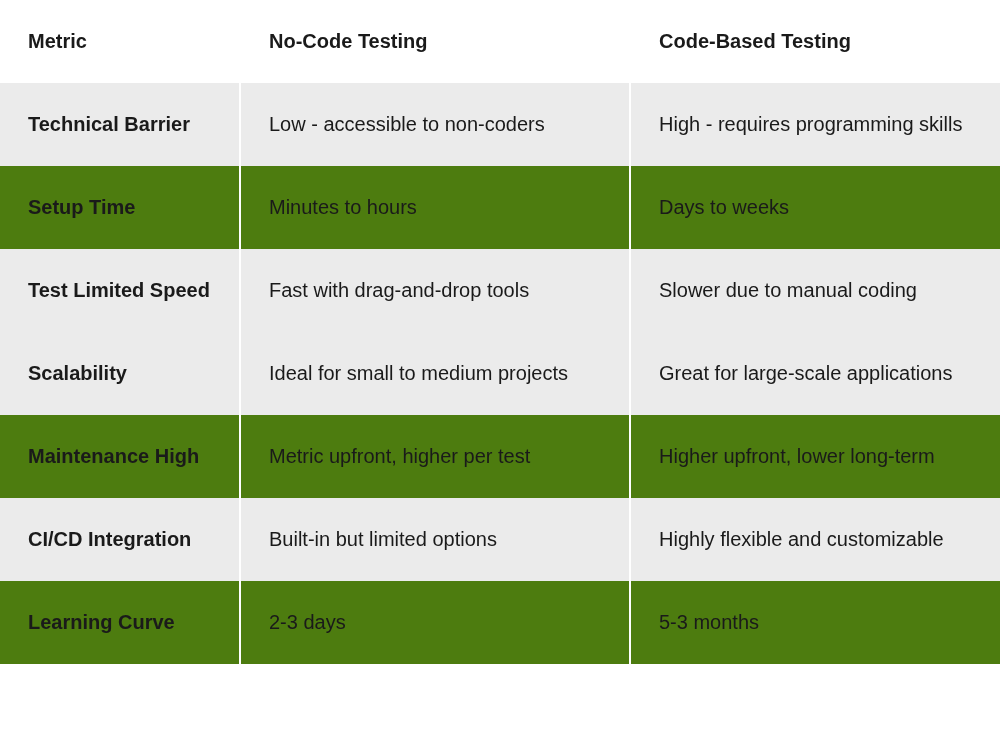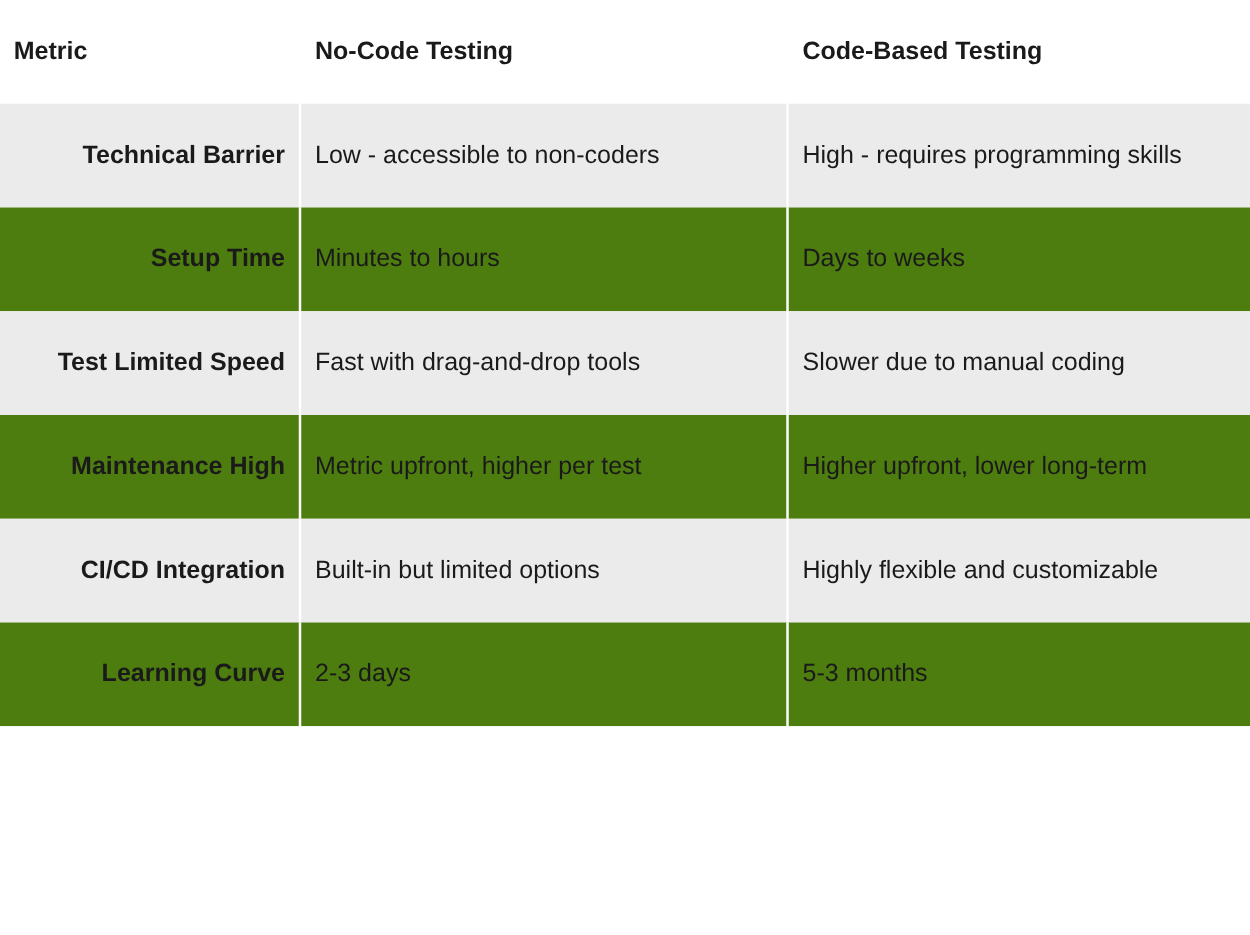--- a/index.html
+++ b/index.html
@@ -12,36 +12,35 @@
       background: #ffffff;
       padding: 0;
     }
     table {
       width: 1000px;
       border-collapse: collapse;
       table-layout: fixed;
     }
     th, td {
       text-align: left;
-      padding: 30px 11px;
+      padding: 30px 28px;
       font-size: 20px;
       color: #1a1a1a;
       border-right: 2px solid #ffffff;
       vertical-align: middle;
     }
     th:last-child, td:last-child {
       border-right: none;
     }
     th {
       font-weight: 700;
       background: #ffffff;
     }
     td.metric-cell {
       font-weight: 700;
-      text-align: right;
     }
     tr.odd {
       background: #ebebeb;
     }
     tr.even {
       background: #4d7c0f;
     }
     thead tr {
       background: #ffffff;
     }
@@ -80,20 +79,25 @@
     <tr class="even">
       <td class="metric-cell">Setup Time</td>
       <td>Minutes to hours</td>
       <td>Days to weeks</td>
     </tr>
     <tr class="odd">
       <td class="metric-cell">Test Limited Speed</td>
       <td>Fast with drag-and-drop tools</td>
       <td>Slower due to manual coding</td>
     </tr>
+    <tr class="odd">
+      <td class="metric-cell">Scalability</td>
+      <td>Ideal for small to medium projects</td>
+      <td>Great for large-scale applications</td>
+    </tr>
     <tr class="even">
       <td class="metric-cell">Maintenance High</td>
       <td>Metric upfront, higher per test</td>
       <td>Higher upfront, lower long-term</td>
     </tr>
     <tr class="odd">
       <td class="metric-cell">CI/CD Integration</td>
       <td>Built-in but limited options</td>
       <td>Highly flexible and customizable</td>
     </tr>

